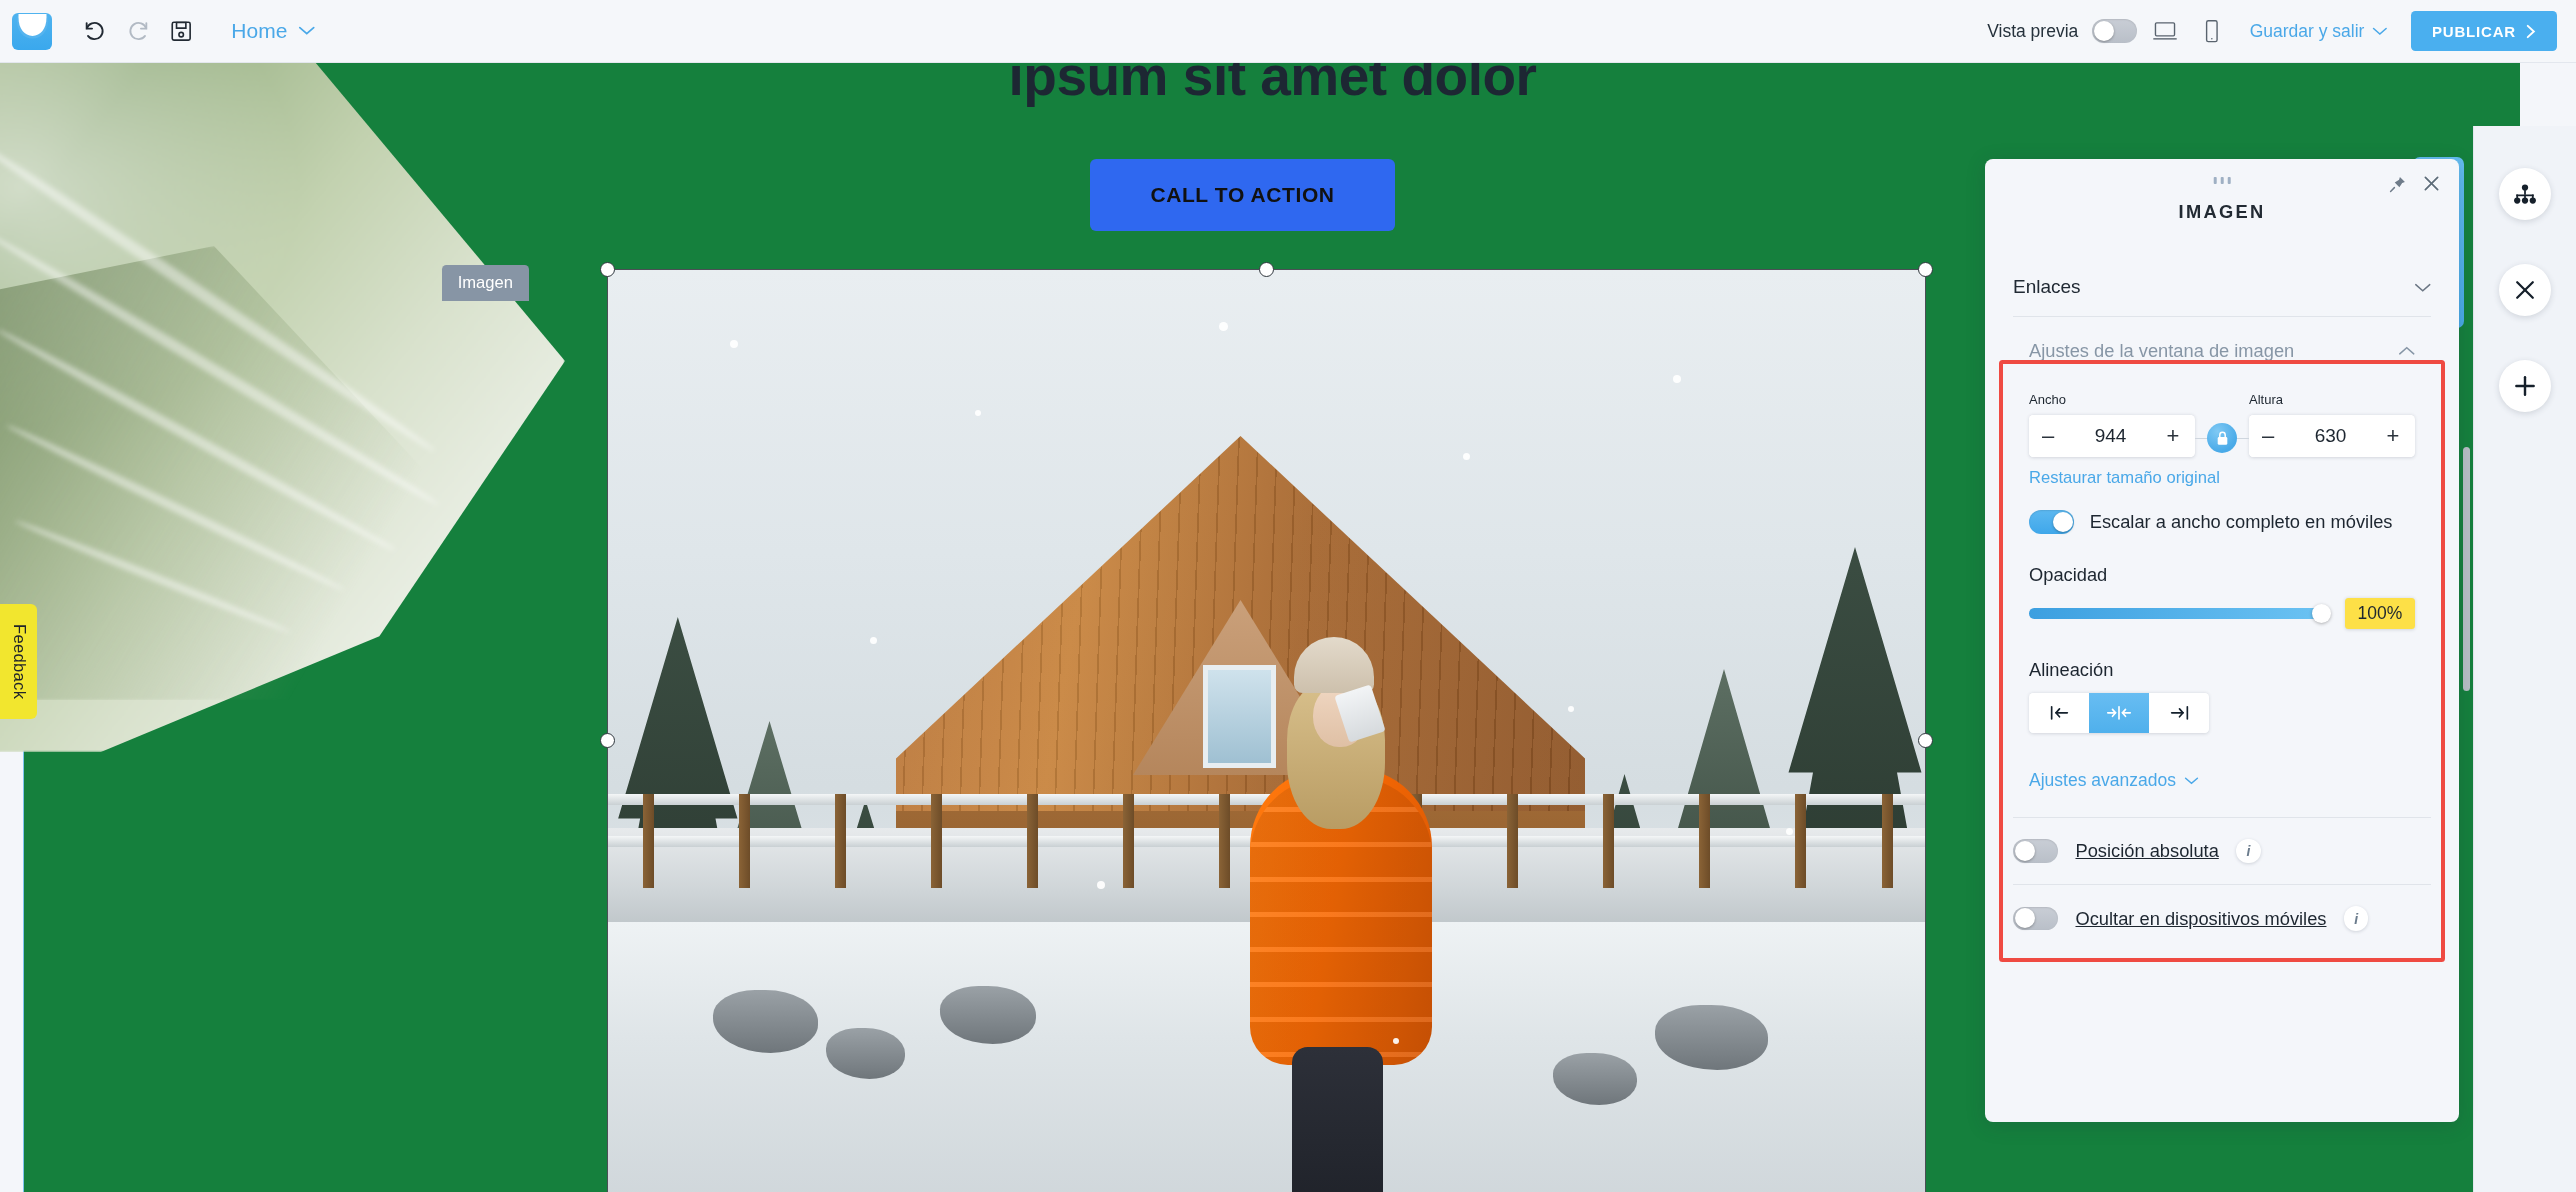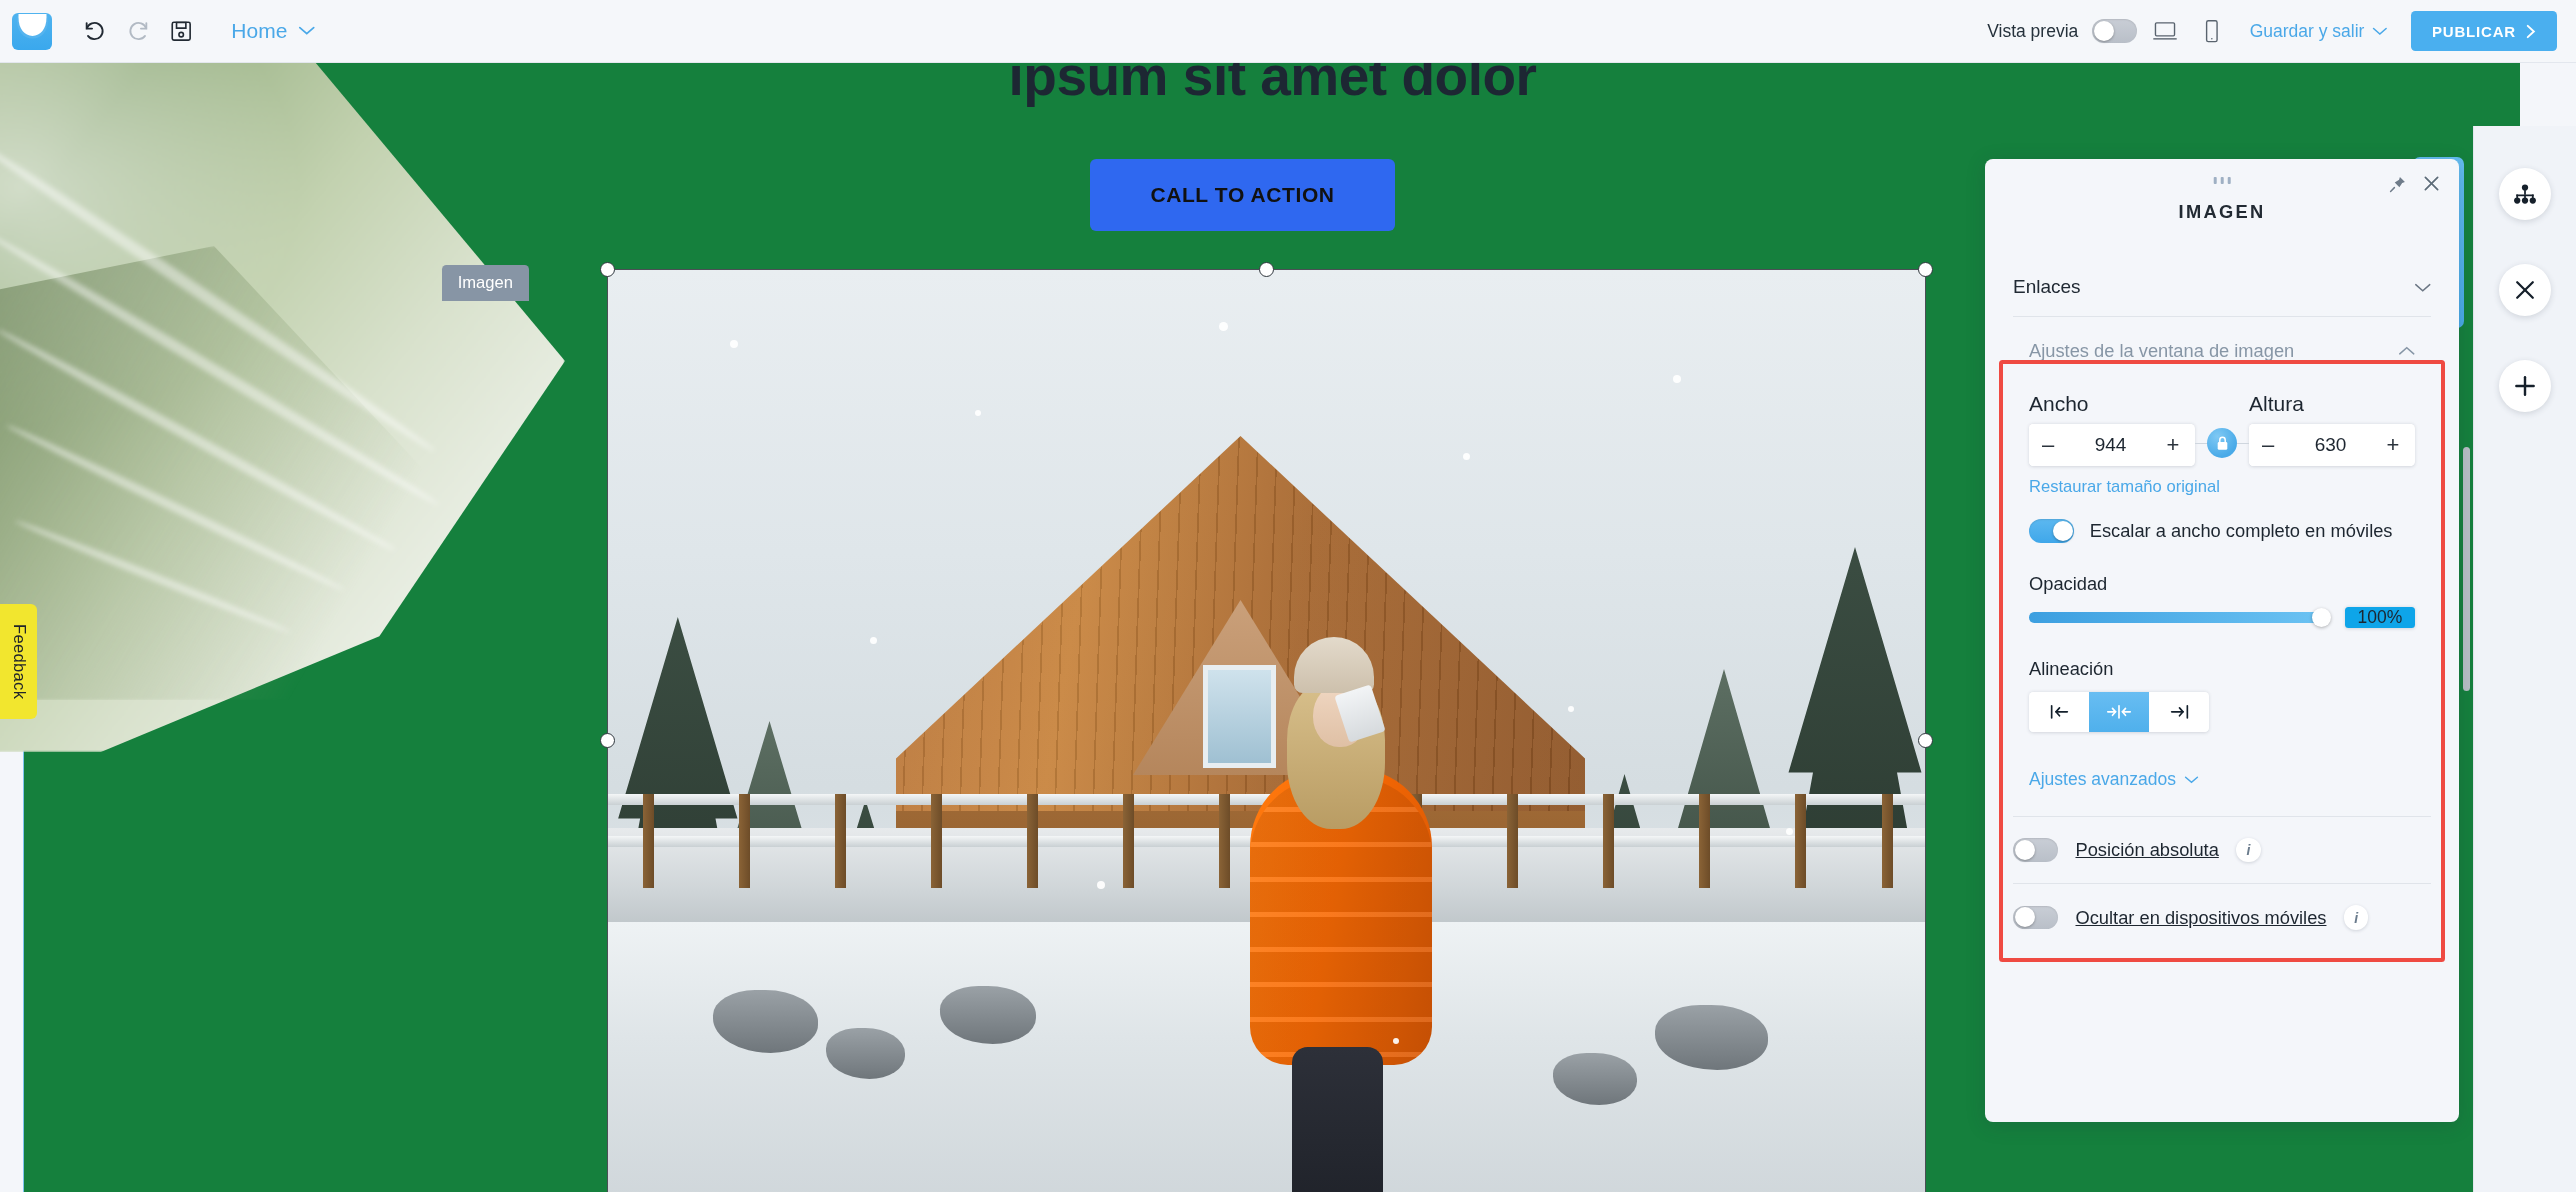--- a/index.html
+++ b/index.html
@@ -331,21 +331,21 @@
 
   .group { padding: 0 44px; }
   .grp-head {
     display:flex; align-items:center; justify-content:space-between;
     padding: 23px 0 5.2px;
   }
   .grp-title { font-size: 18.3px; color:#8796a6; }
 
   .sizerow { display:flex; align-items:center; margin-top: 24.4px; }
   .field { width: 166px; }
-  .flabel { font-size: 21px; color:#1d2630; margin-bottom: 7.9px; }
+  .flabel { font-size: 13px; color:#1d2630; margin-bottom: 7.9px; }
   .stepper {
     display:flex; align-items:center; height: 42px;
     border-radius: 4.4px; overflow:hidden; background:#fff;
     box-shadow: 0 0.9px 3.5px rgba(40,50,70,.16);
   }
   .stepper button {
     width: 38px; height: 42px; border:none; background:#fff;
     font-size: 22px; color:#2b333c; cursor:pointer; line-height:1;
   }
   .stepper input {
@@ -375,21 +375,21 @@
     position:relative; flex:1; height: 10.5px; border-radius:5.2px;
     background: linear-gradient(90deg,#3c9fe0 0%,#6cc3f3 100%);
     cursor:pointer;
   }
   .thumb {
     position:absolute; right:-1.7px; top:-4.4px;
     width: 19px; height:19px; border-radius:50%;
     background:#fff; box-shadow:0 0.9px 3.5px rgba(0,0,0,.3);
   }
   .pctbox {
-    width: 70px; height: 21px; background:#0ea5e9; border-radius:3.5px;
+    width: 70px; height: 31px; background:#fde047; border-radius:3.5px;
     box-shadow:0 0.9px 3.5px rgba(40,50,70,.16);
     display:flex; align-items:center; justify-content:center;
     font-size: 17.5px; color:#1d2630;
   }
 
   .aligngroup {
     display:flex; margin-top: 12.2px; border-radius:4.4px; overflow:hidden;
     width: 180px; box-shadow:0 0.9px 3.5px rgba(40,50,70,.16);
   }
   .abtn {

